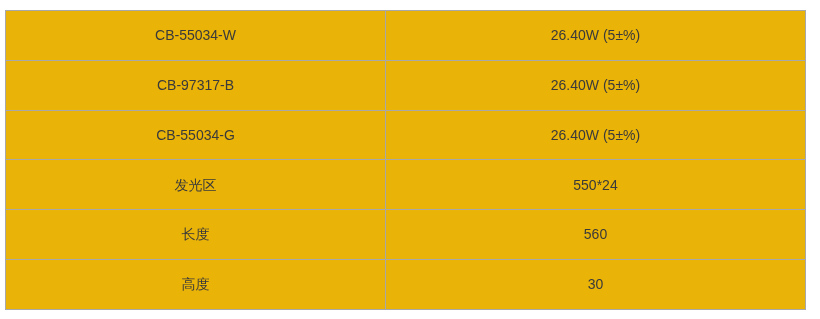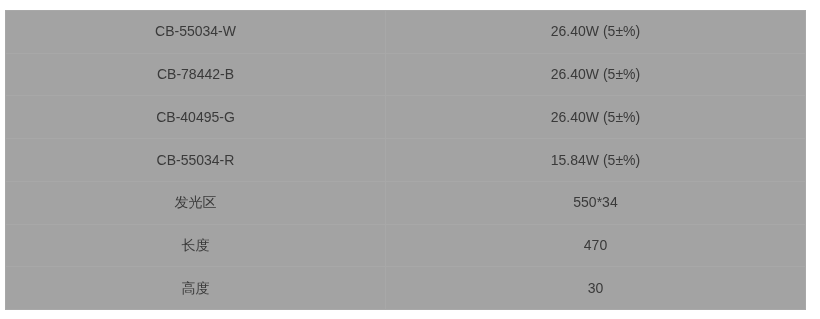--- a/index.html
+++ b/index.html
@@ -24,21 +24,21 @@
     left: 5px;
     top: 10px;
     width: 800px;
     height: 300px;
   }
   table.spec-table {
     width: 800px;
     height: 300px;
     border-collapse: collapse;
     table-layout: fixed;
-    background: #a3a3a3;
+    background: #eab308;
   }
   table.spec-table col.c-label { width: 380px; }
   table.spec-table col.c-value { width: 420px; }
   table.spec-table tr { height: 33.33px; }
   table.spec-table td {
     border: 1px solid #a8a8a8;
     text-align: center;
     vertical-align: middle;
     color: #3a3a3a;
     font-size: 14px;
@@ -59,38 +59,34 @@
       <colgroup>
         <col class="c-label">
         <col class="c-value">
       </colgroup>
       <tbody>
         <tr>
           <td class="label-cell">CB-55034-W</td>
           <td class="value-cell">26.40W (5±%)</td>
         </tr>
         <tr>
-          <td class="label-cell">CB-78442-B</td>
+          <td class="label-cell">CB-97317-B</td>
           <td class="value-cell">26.40W (5±%)</td>
         </tr>
         <tr>
-          <td class="label-cell">CB-40495-G</td>
+          <td class="label-cell">CB-55034-G</td>
           <td class="value-cell">26.40W (5±%)</td>
         </tr>
         <tr>
-          <td class="label-cell">CB-55034-R</td>
-          <td class="value-cell">15.84W (5±%)</td>
-        </tr>
-        <tr>
           <td class="label-cell">发光区</td>
-          <td class="value-cell">550*34</td>
+          <td class="value-cell">550*24</td>
         </tr>
         <tr>
           <td class="label-cell">长度</td>
-          <td class="value-cell">470</td>
+          <td class="value-cell">560</td>
         </tr>
         <tr>
           <td class="label-cell">高度</td>
           <td class="value-cell">30</td>
         </tr>
       </tbody>
     </table>
   </div>
 </div>
 

